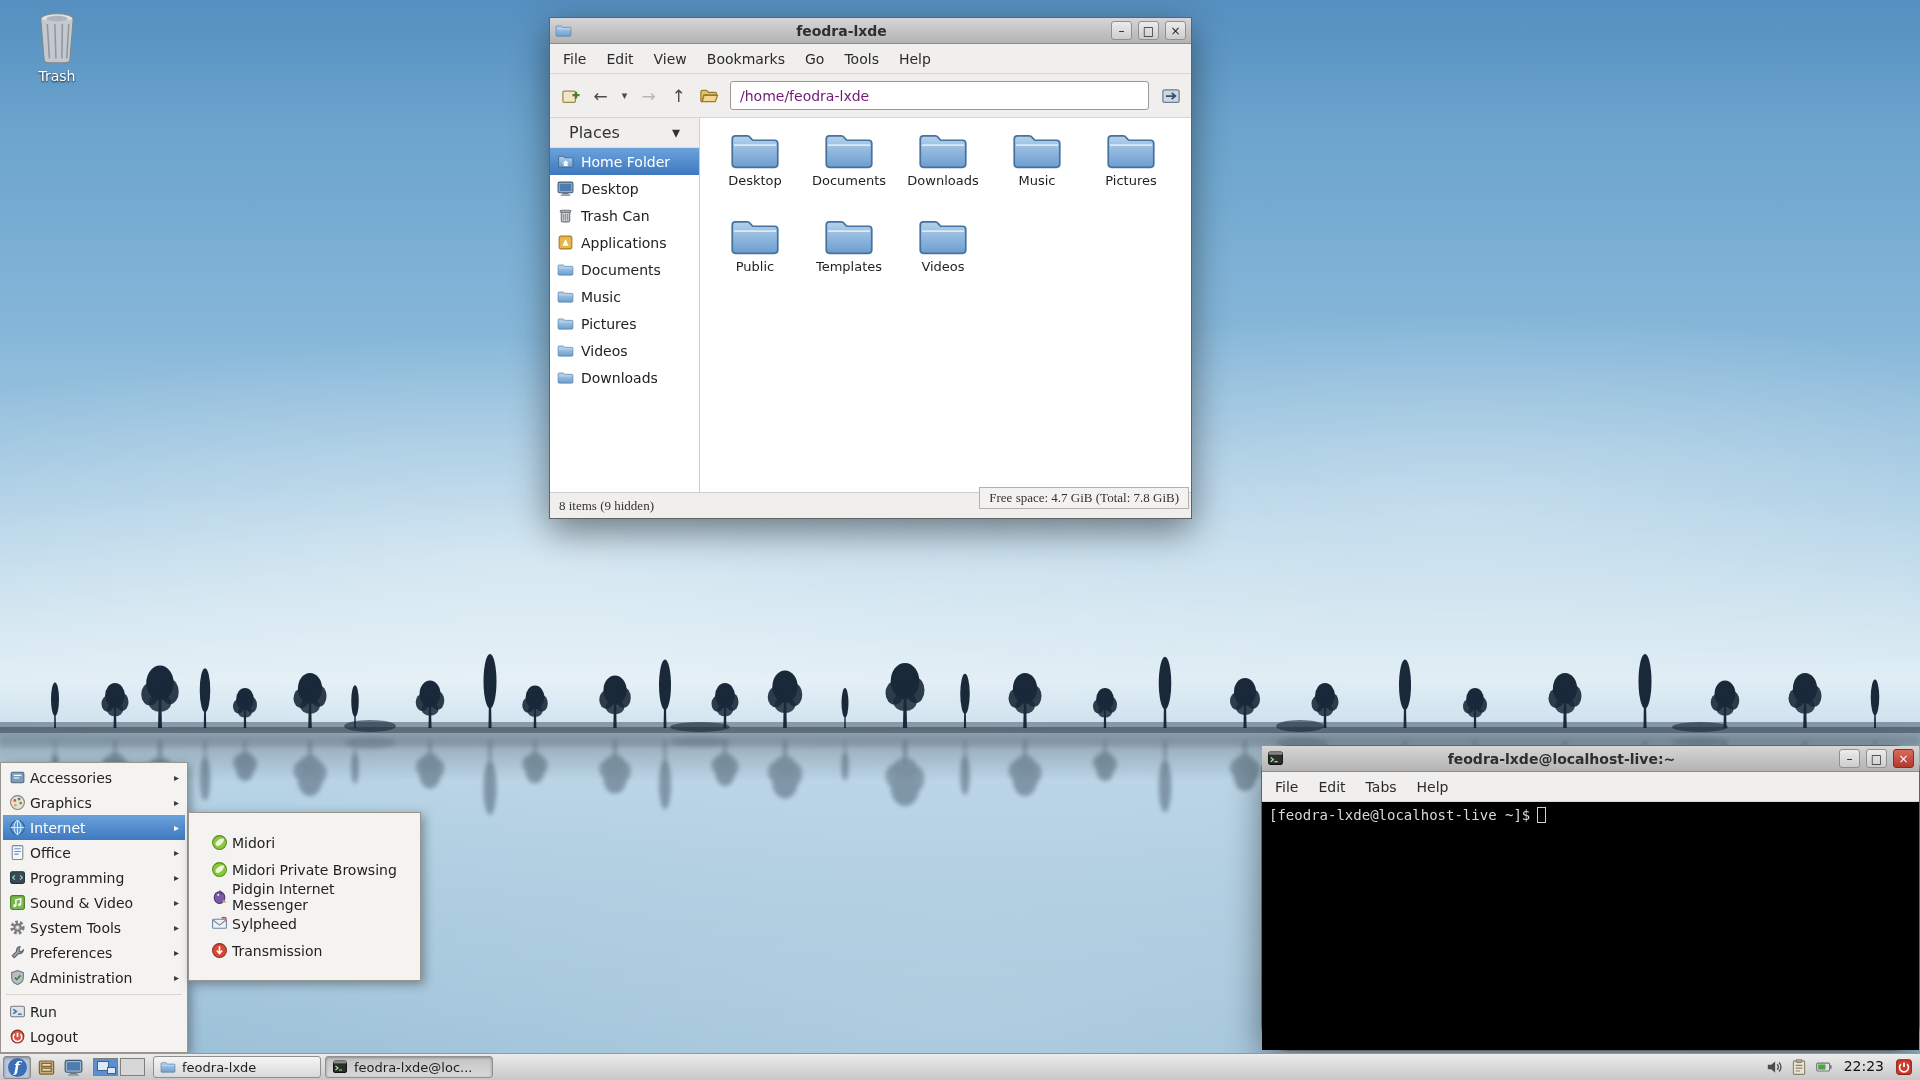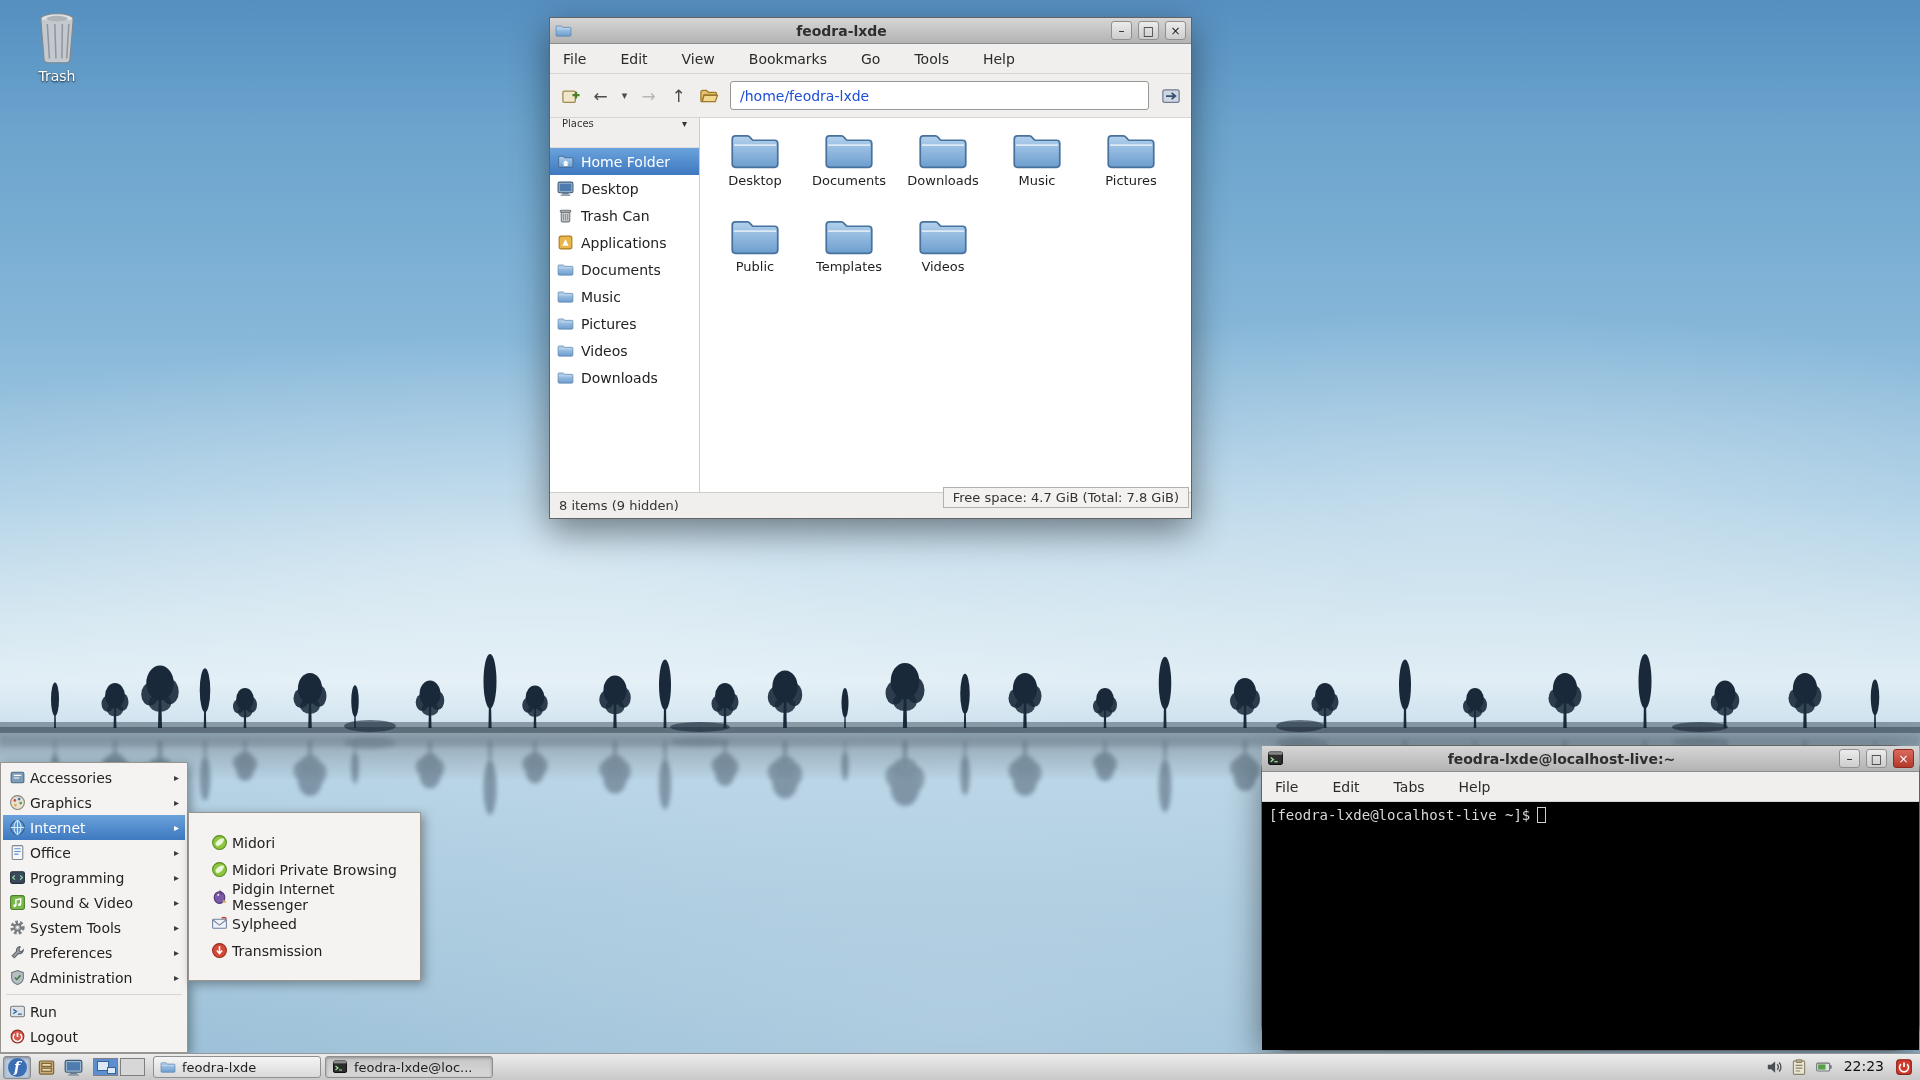--- a/index.html
+++ b/index.html
@@ -33,52 +33,52 @@
   .titlebar { height:26px; display:flex; align-items:center; gap:6px; padding:0 5px;
     background:linear-gradient(180deg,#d6d6d6,#b3b3b3); border-bottom:1px solid #8d8d8d; }
   .titlebar .wicon { width:17px; height:17px; flex:0 0 auto; }
   .titlebar .wtitle { flex:1; text-align:center; font-weight:bold; font-size:14px; color:#2e2e2e;
     overflow:hidden; white-space:nowrap; }
   .cap { width:21px; height:19px; display:flex; align-items:center; justify-content:center;
     font-size:12px; line-height:1; color:#222; border:1px solid #909090; border-radius:3px;
     background:linear-gradient(180deg,#ececec,#cdcdcd); }
   .cap.close-red { background:linear-gradient(180deg,#d9695c,#b3392c); color:#fff; border-color:#8e2a20; }
 
-  .menubar { height:30px; display:flex; align-items:center; gap:16px; padding:0 4px;
+  .menubar { height:30px; display:flex; align-items:center; gap:2px; padding:0 4px;
     background:#f0efee; border-bottom:1px solid #d7d5d2; }
   .mitem { padding:4px 9px; font-size:14px; color:#2b2b2b; border-radius:3px; }
 
   
   #fm-window { left:549px; top:17px; width:643px; height:502px; display:flex; flex-direction:column; }
   .fm-toolbar { height:44px; display:flex; align-items:center; gap:3px; padding:0 7px;
     background:#f0efee; border-bottom:1px solid #d7d5d2; }
   .tool-btn { min-width:27px; height:28px; display:flex; align-items:center; justify-content:center;
     font-size:17px; color:#4c4c4c; border-radius:3px; }
   .tool-btn.small { min-width:15px; font-size:11px; }
   .tool-btn.disabled { color:#b9b7b4; }
   .tool-btn svg { width:20px; height:20px; }
   .path-entry { flex:1; height:29px; margin:0 5px; border:1px solid #9a9894; border-radius:3px;
-    background:#fff; padding:0 9px; font-size:14px; color:#1d4ed8;
+    background:#fff; padding:0 9px; font-size:14px; color:#701a75;
     font-family:"DejaVu Sans","Liberation Sans",sans-serif; }
 
   .fm-main { flex:1; display:flex; min-height:0; background:#fff; }
   .fm-sidebar { width:150px; border-right:1px solid #cfcdca; display:flex; flex-direction:column; background:#fff; }
-  .places-header { height:30px; display:flex; justify-content:space-between;
-    padding:0 12px; background:#f0efee; border-bottom:1px solid #ddd; font-size:10px; color:#333; }
+  .places-header { height:30px; display:flex; align-items:center; justify-content:space-between;
+    padding:0 19px; background:#f0efee; border-bottom:1px solid #ddd; font-size:16px; color:#333; }
   .place { height:27px; display:flex; align-items:center; gap:7px; padding:0 7px; font-size:14px; color:#222; }
   .place svg { width:17px; height:17px; flex:0 0 auto; }
   .place.selected { background:linear-gradient(180deg,#6ba2dc,#3e79c0); color:#fff; }
 
   .fm-content { flex:1; padding:10px 8px; display:flex; flex-wrap:wrap; align-content:flex-start; }
   .icon-cell { width:94px; height:82px; display:flex; flex-direction:column; align-items:center; margin-bottom:4px; }
   .icon-cell svg { width:52px; height:44px; }
   .icon-cell .flabel { font-size:13px; color:#1f1f1f; margin-top:1px; }
 
   .statusbar { height:26px; display:flex; align-items:center; justify-content:space-between;
-    background:#f0efee; border-top:1px solid #cfcdca; padding:0 0 0 9px; font-size:13px; color:#333; }
+    background:#f0efee; border-top:1px solid #cfcdca; padding:0 0 0 9px; font-size:13px; color:#333;font-family:Liberation Serif, serif; }
   .status-free { border:1px solid #b3b1ad; background:#f3f2f0; padding:2px 9px; margin:1px 2px 17px 0; }
 
   
   #terminal-window { left:1261px; top:745px; width:659px; height:306px; display:flex; flex-direction:column;border-radius:26px; }
   .term-body { flex:1; background:#000; padding:5px 7px; font-family:"DejaVu Sans Mono","Liberation Mono",monospace;
     font-size:14px; color:#d8d8d8; }
   .cursor { display:inline-block; width:9px; height:16px; border:1px solid #cfcfcf;
     vertical-align:text-bottom; margin-left:7px; }
 
   

